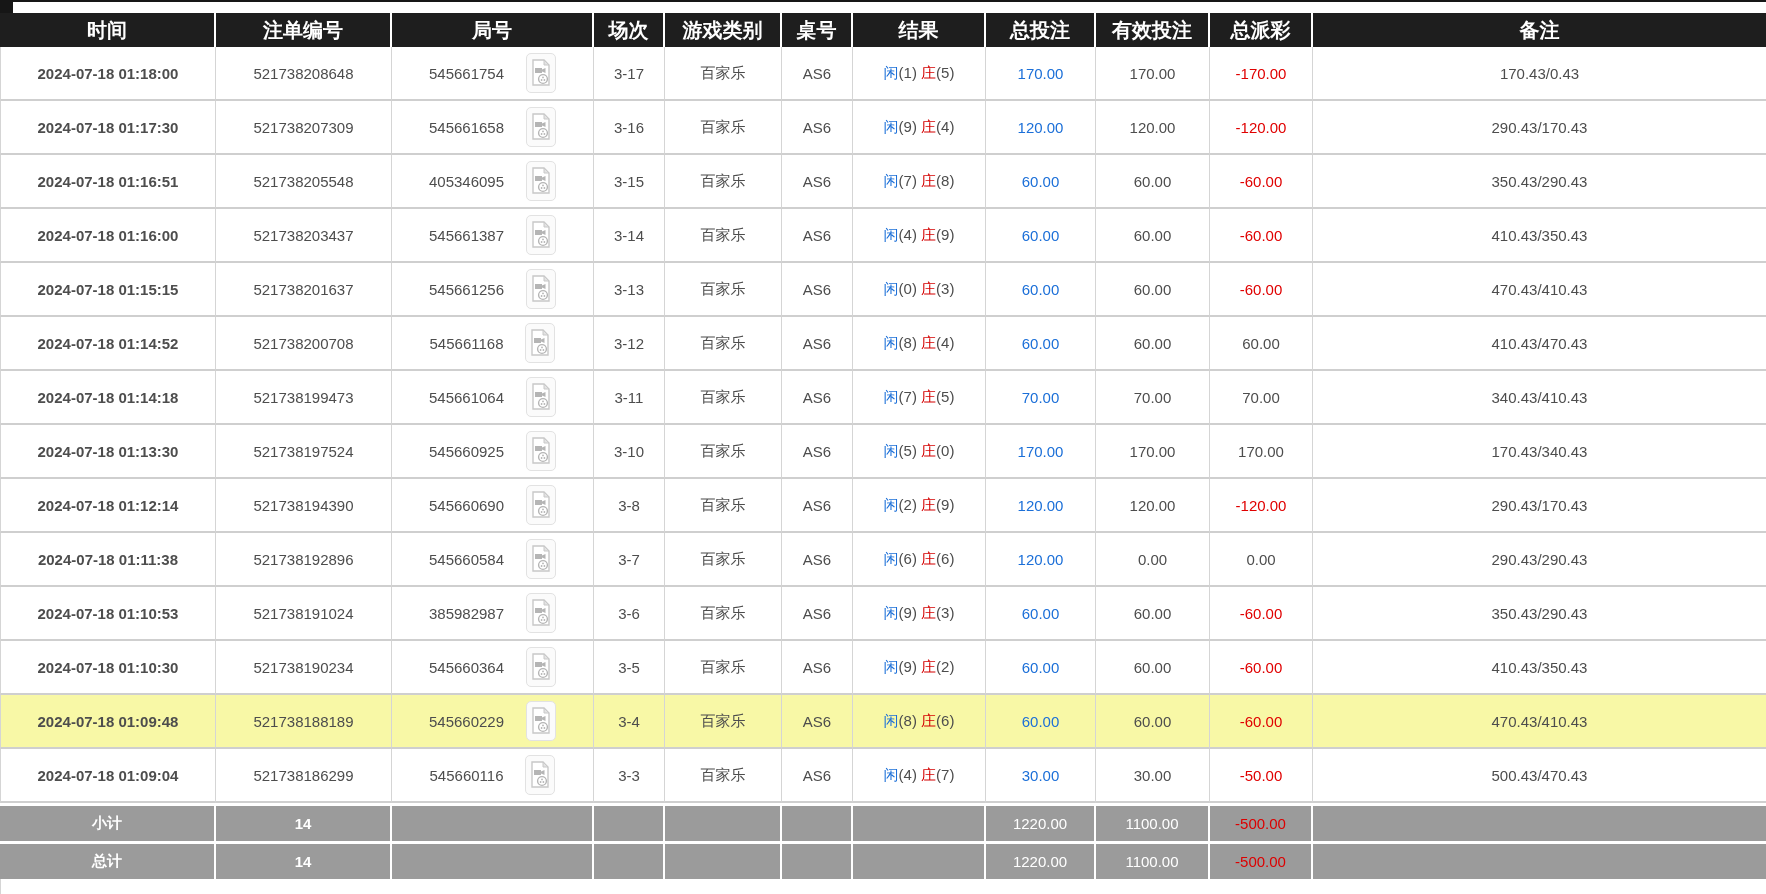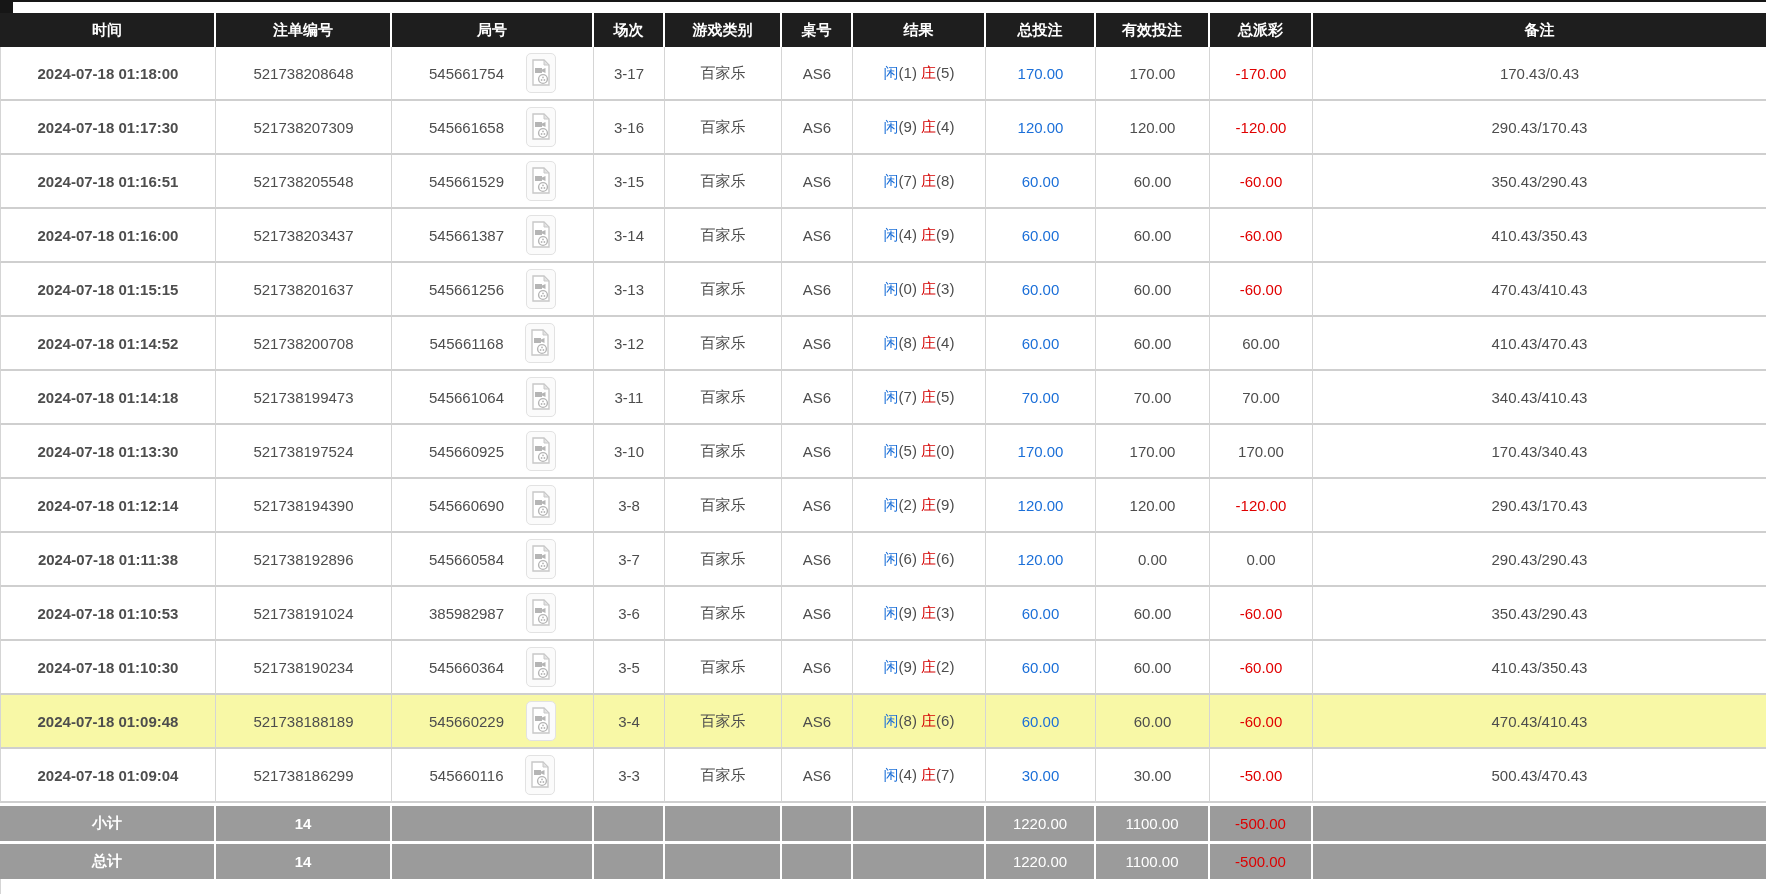--- a/index.html
+++ b/index.html
@@ -36,21 +36,21 @@
   }
   table.records{
     width:1766px;
     table-layout:fixed;
     border-collapse:separate;
     border-spacing:0;
   }
   thead th{
     background:var(--c-header-bg);
     color:#fff;
-    font-size:15px;
+    font-size:20px;
     font-weight:bold;
     height:34px;
     border-right:2px solid #fff;
     text-align:center;
     padding:0 4px;
   }
   thead th:last-child{border-right:none;}
   tbody td{
     height:54px;
     background:#fff;
@@ -196,21 +196,21 @@
         <td class="amount-blue">120.00</td>
         <td>120.00</td>
         <td class="amount-red">-120.00</td>
         <td>290.43/170.43</td>
       </tr>
       <tr>
         <td>2024-07-18 01:16:51</td>
         <td>521738205548</td>
         <td>
           <div class="round-cell-inner">
-            <span>545661529</span>
+            <span>405346095</span>
             <button class="video-btn">
               <svg width="20" height="28" viewBox="0 0 20 28">
                 <path d="M2 1 h11 l5 5 v20 h-16 z" fill="#FFFFFF" stroke="#C8C8C8" stroke-width="1.4"></path>
                 <path d="M13 1 l5 5 h-5 z" fill="#E3E3E3" stroke="#C8C8C8" stroke-width="1"></path>
                 <rect x="4" y="9" width="7" height="5" fill="#B5B5B5"></rect>
                 <path d="M11 10.5 l3.5 -1.5 v5 l-3.5 -1.5 z" fill="#B5B5B5"></path>
                 <circle cx="12" cy="20" r="4.4" fill="none" stroke="#B5B5B5" stroke-width="1.4"></circle>
                 <circle cx="12" cy="18.4" r="0.9" fill="#B5B5B5"></circle>
                 <circle cx="10.6" cy="21" r="0.9" fill="#B5B5B5"></circle>
                 <circle cx="13.4" cy="21" r="0.9" fill="#B5B5B5"></circle>

